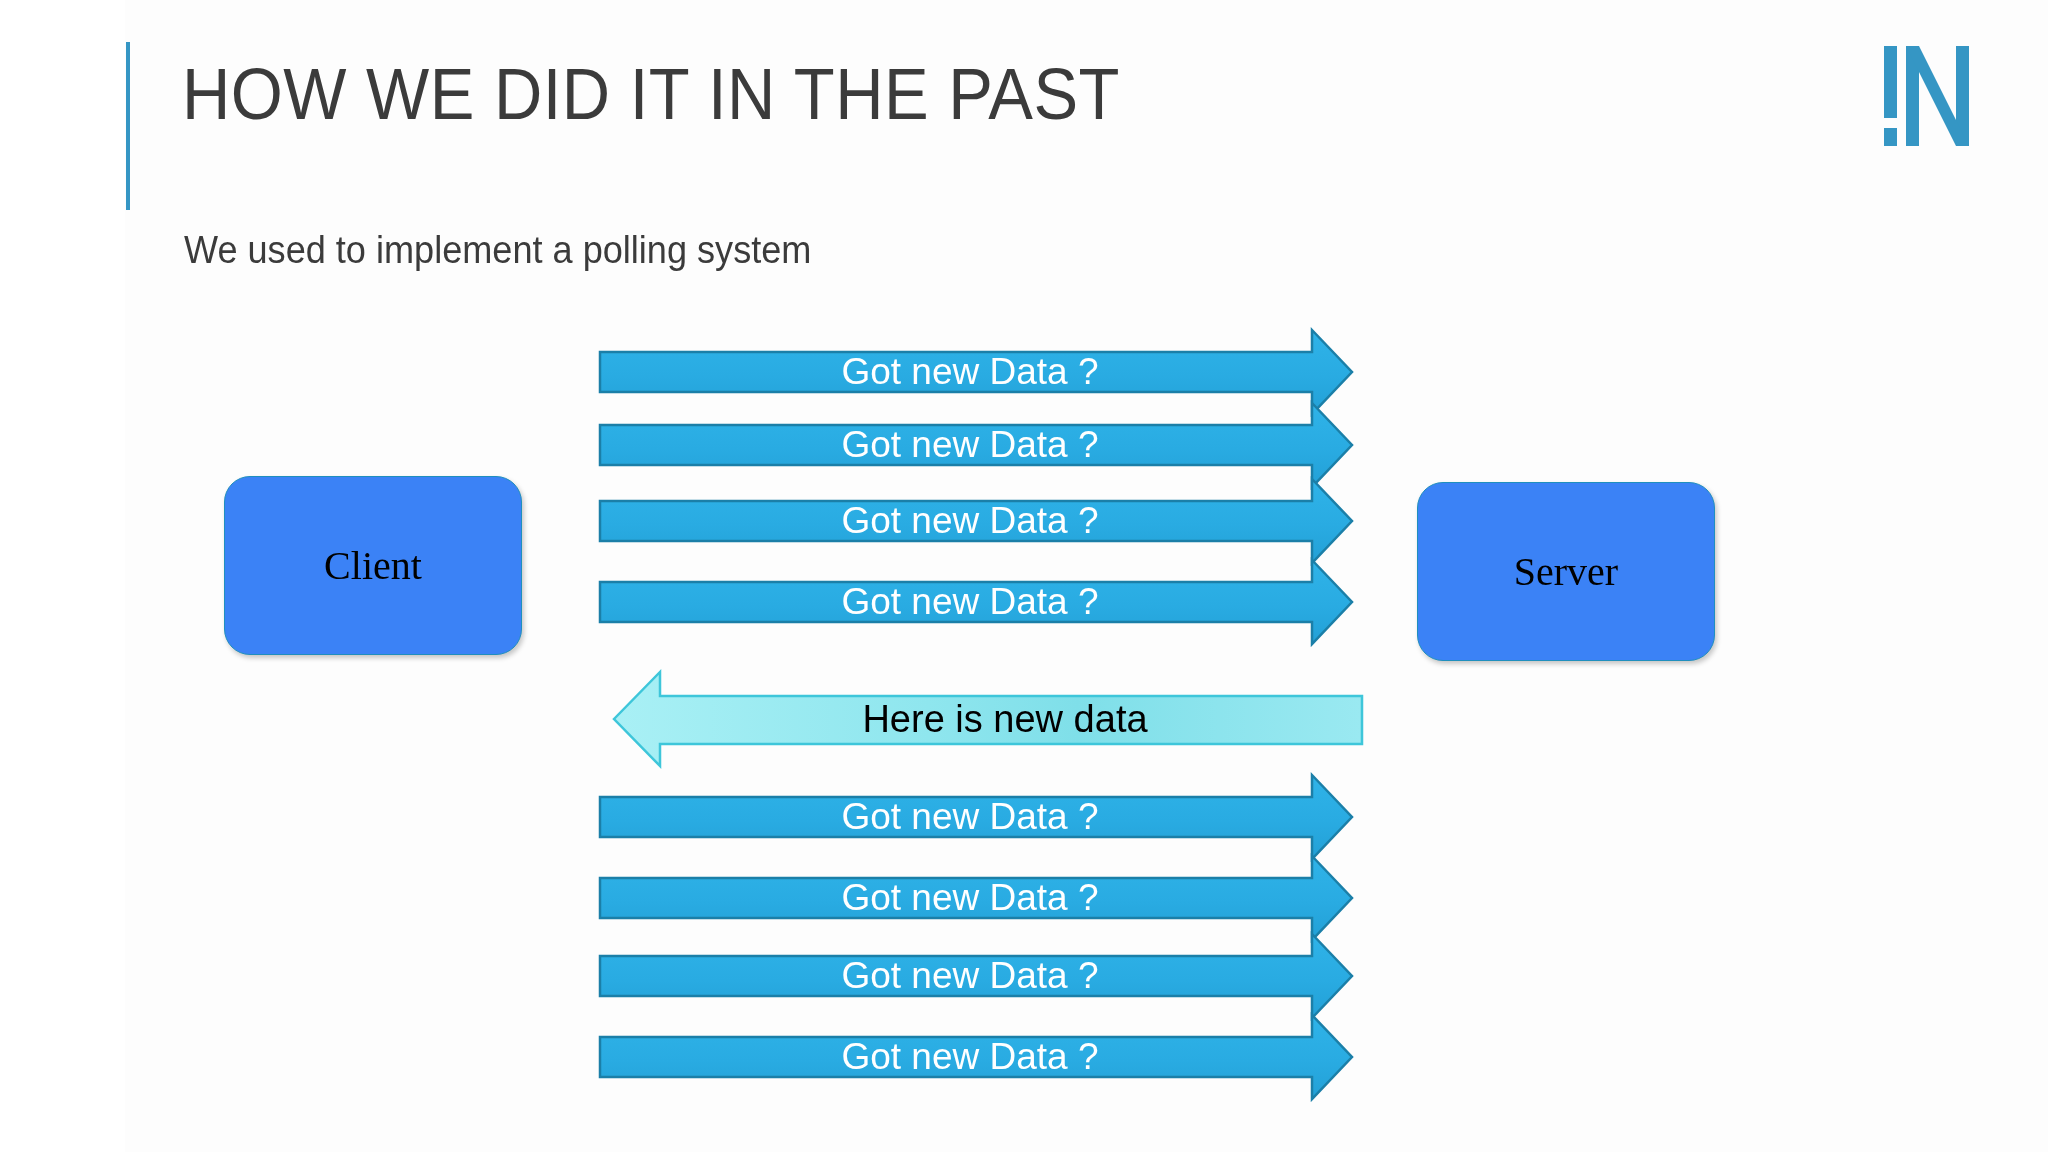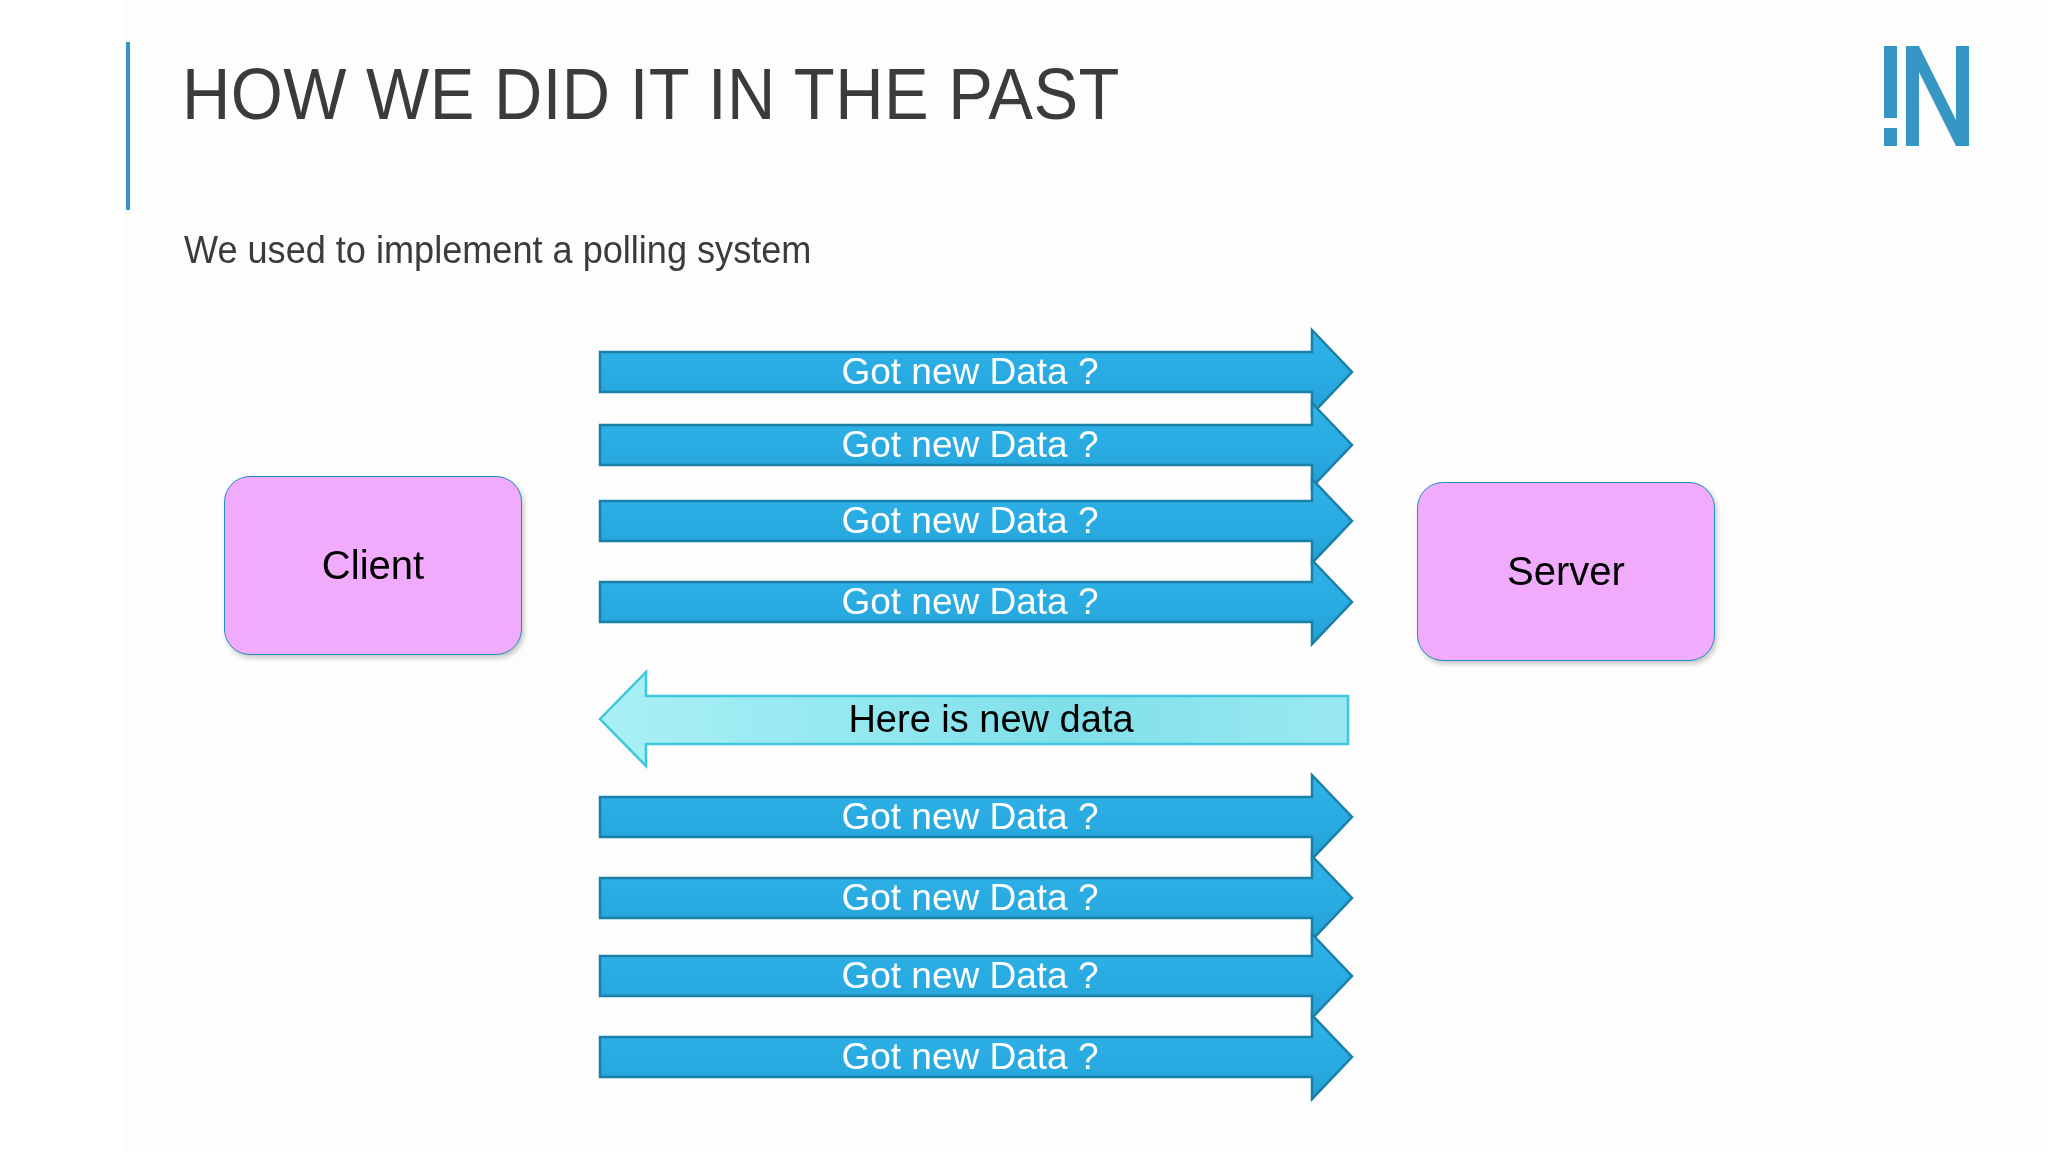--- a/index.html
+++ b/index.html
@@ -66,30 +66,30 @@
   #brand-logo {
     position: absolute;
     left: 1880px;
     top: 38px;
     width: 120px;
     height: 130px;
   }
   
   .node-box {
     position: absolute;
-    background: #f0abfc;
+    background: #3b82f6;
     border: 1px solid #1f8fbe;
     border-radius: 26px;
     box-shadow: 2px 3px 5px rgba(0,0,0,0.22);
     display: flex;
     align-items: center;
     justify-content: center;
     color: #000000;
     font-size: 40px;
-    font-family: Liberation Sans, sans-serif;
+    font-family: Liberation Serif, serif;
   }
   #node-client {
     left: 224px;
     top: 476px;
     width: 296px;
     height: 177px;
   }
   #node-server {
     left: 1417px;
     top: 476px;
@@ -217,21 +217,21 @@
           <stop offset="0%" stop-color="#2fb3e8"></stop>
           <stop offset="55%" stop-color="#29abe2"></stop>
           <stop offset="100%" stop-color="#23a0d6"></stop>
         </linearGradient>
       </defs>
       <polygon points="0,22 712,22 712,0 752,42 712,84 712,62 0,62" fill="url(#gR4)" stroke="#1b7fa8" stroke-width="2.5"></polygon>
     </svg>
     <div class="arrow-label">Got new Data ?</div>
   </div>
 
-  <div class="arrow arrow-left" style="top:672px; left:600px; width:748px; height:94px;text-align:right;">
+  <div class="arrow arrow-left" style="top:672px; left:614px; width:748px; height:94px;text-align:right;">
     <svg viewBox="0 0 748 94" preserveAspectRatio="none" style="width:748px;height:94px;">
       <defs>
         <linearGradient id="gL1" x1="0" y1="0" x2="1" y2="0">
           <stop offset="0%" stop-color="#a9f0f5"></stop>
           <stop offset="42%" stop-color="#8fe6ee"></stop>
           <stop offset="62%" stop-color="#7fdfe9"></stop>
           <stop offset="100%" stop-color="#9ae9f1"></stop>
         </linearGradient>
       </defs>
       <polygon points="0,47 46,0 46,24 748,24 748,72 46,72 46,94" fill="url(#gL1)" stroke="#3ec6da" stroke-width="2.5"></polygon>

